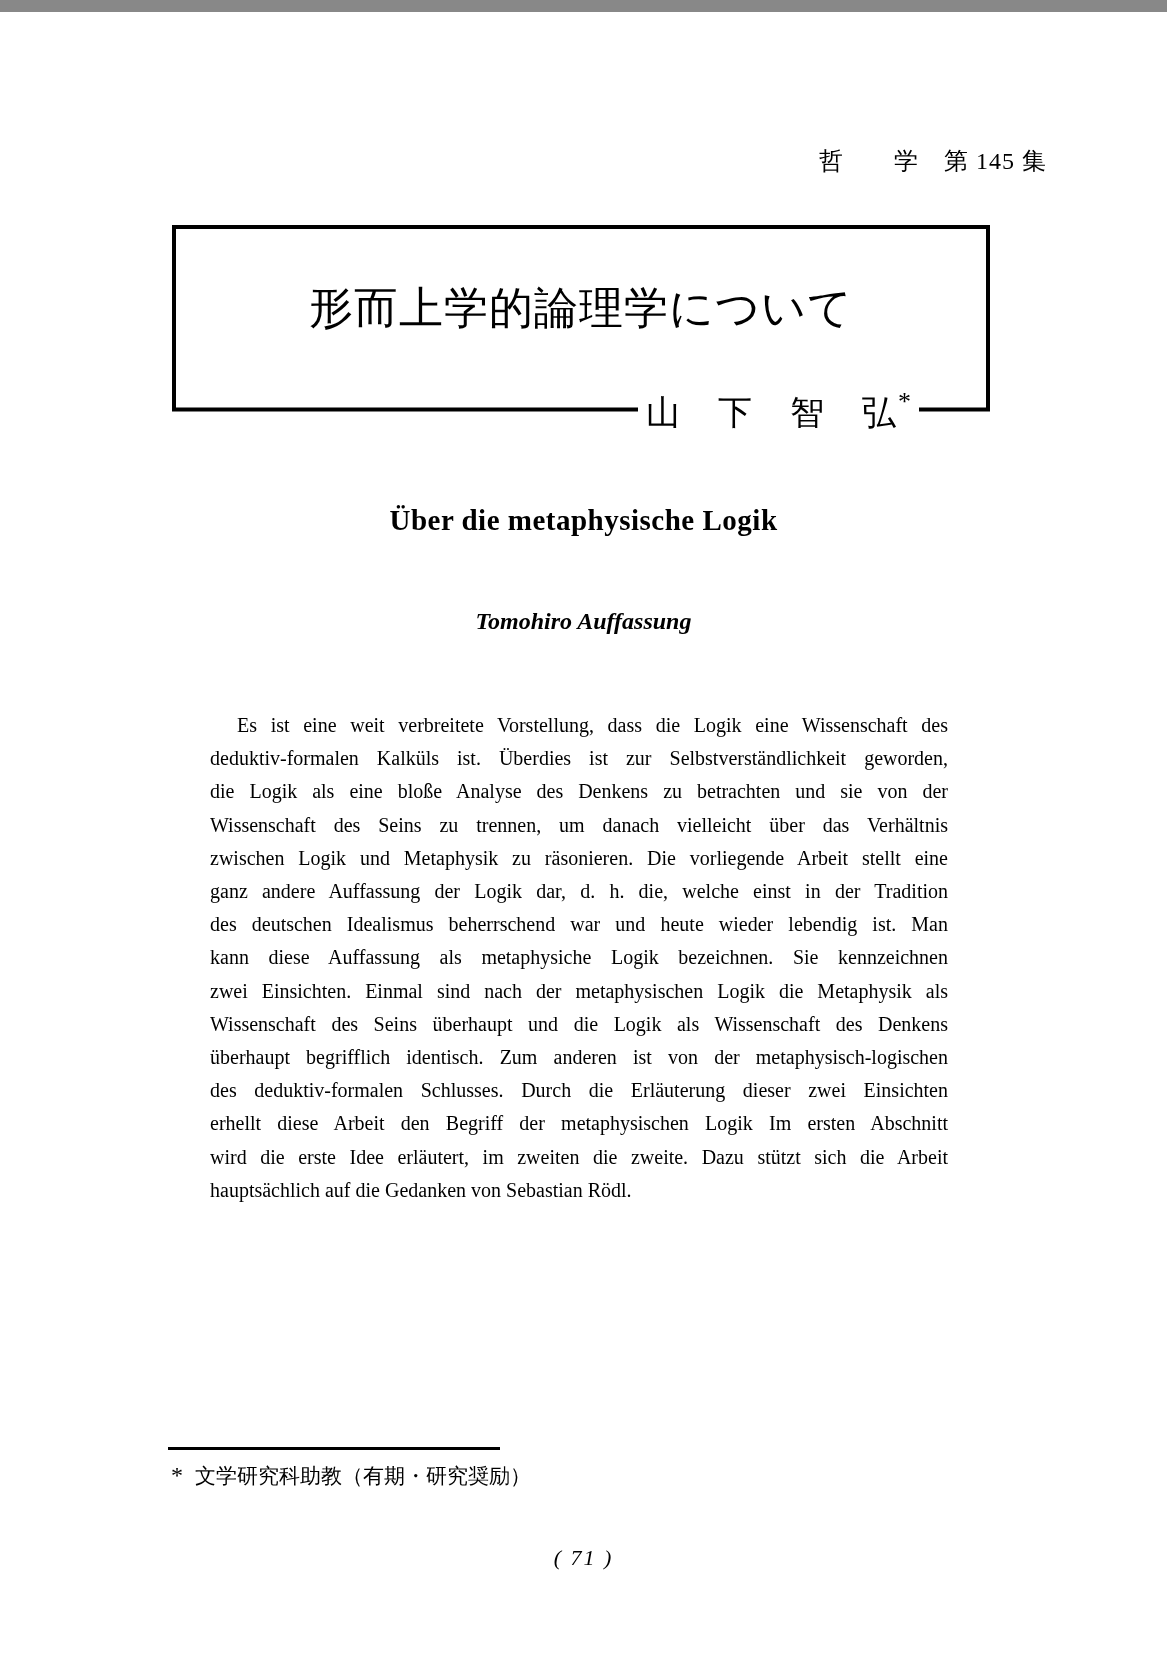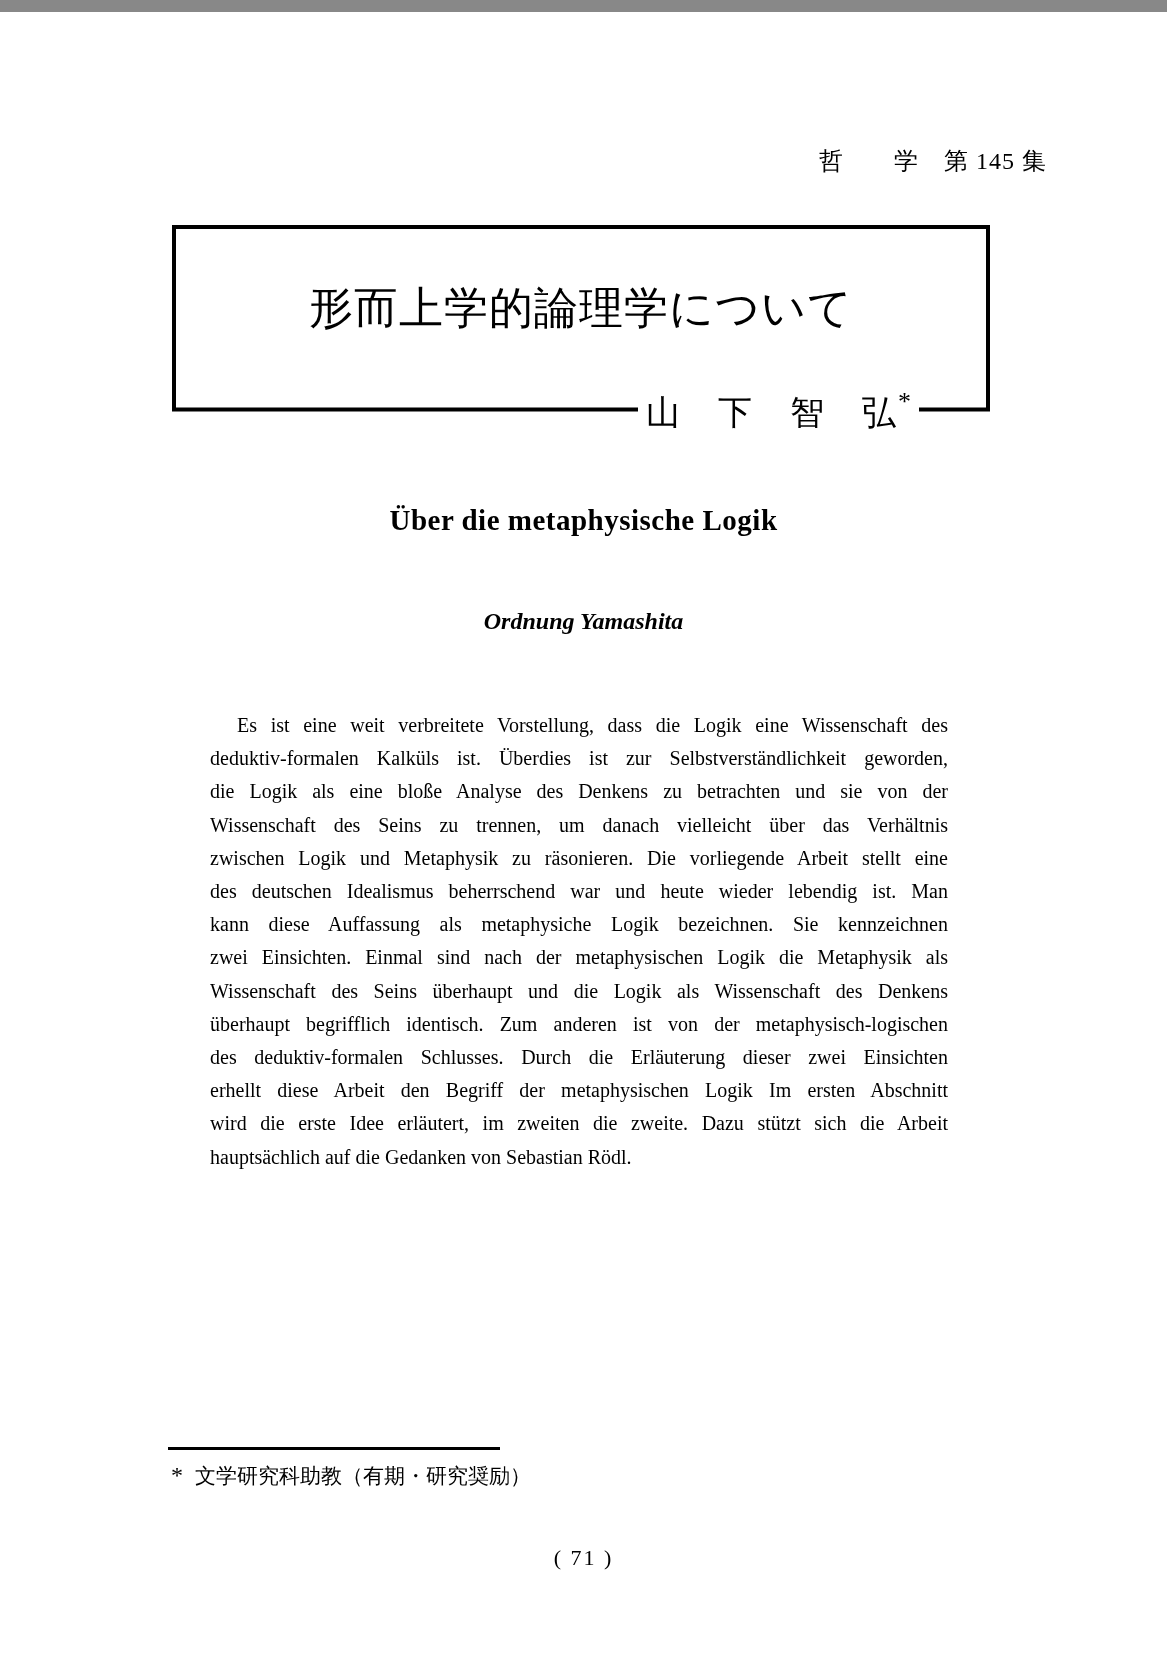--- a/index.html
+++ b/index.html
@@ -130,48 +130,50 @@
   }
 
   .page-number {
     position: absolute;
     top: 1533px;
     left: 0;
     width: 100%;
     text-align: center;
     font-size: 22px;
     letter-spacing: 2px;
+    font-style: italic;
   }
 </style>
 </head>
 <body>
 
 <div class="page">
 
   <div class="journal-header">哲　　学　第 145 集</div>
 
   <div class="title-box">
     <div class="article-title">形而上学的論理学について</div>
     <div class="box-bottom">
       <span class="rule-left"></span>
       <span class="box-author"><span>山　下　智　弘</span><span class="note-marker">*</span></span>
       <span class="rule-right"></span>
     </div>
   </div>
 
   <div class="subtitle-german">Über die metaphysische Logik</div>
 
-  <div class="author-romanized">Ordnung Yamashita</div>
+  <div class="author-romanized">Tomohiro Auffassung</div>
 
   <div class="abstract">
       <div class="abstract-line first">Es ist eine weit verbreitete Vorstellung, dass die Logik eine Wissenschaft des</div>
       <div class="abstract-line">deduktiv-formalen Kalküls ist. Überdies ist zur Selbstverständlichkeit geworden,</div>
       <div class="abstract-line">die Logik als eine bloße Analyse des Denkens zu betrachten und sie von der</div>
       <div class="abstract-line">Wissenschaft des Seins zu trennen, um danach vielleicht über das Verhältnis</div>
       <div class="abstract-line">zwischen Logik und Metaphysik zu räsonieren. Die vorliegende Arbeit stellt eine</div>
+      <div class="abstract-line">ganz andere Auffassung der Logik dar, d. h. die, welche einst in der Tradition</div>
       <div class="abstract-line">des deutschen Idealismus beherrschend war und heute wieder lebendig ist. Man</div>
       <div class="abstract-line">kann diese Auffassung als metaphysiche Logik bezeichnen. Sie kennzeichnen</div>
       <div class="abstract-line">zwei Einsichten. Einmal sind nach der metaphysischen Logik die Metaphysik als</div>
       <div class="abstract-line">Wissenschaft des Seins überhaupt und die Logik als Wissenschaft des Denkens</div>
       <div class="abstract-line">überhaupt begrifflich identisch. Zum anderen ist von der metaphysisch-logischen</div>
       <div class="abstract-line">des deduktiv-formalen Schlusses. Durch die Erläuterung dieser zwei Einsichten</div>
       <div class="abstract-line">erhellt diese Arbeit den Begriff der metaphysischen Logik Im ersten Abschnitt</div>
       <div class="abstract-line">wird die erste Idee erläutert, im zweiten die zweite. Dazu stützt sich die Arbeit</div>
       <div class="abstract-line last">hauptsächlich auf die Gedanken von Sebastian Rödl.</div>
     </div>

